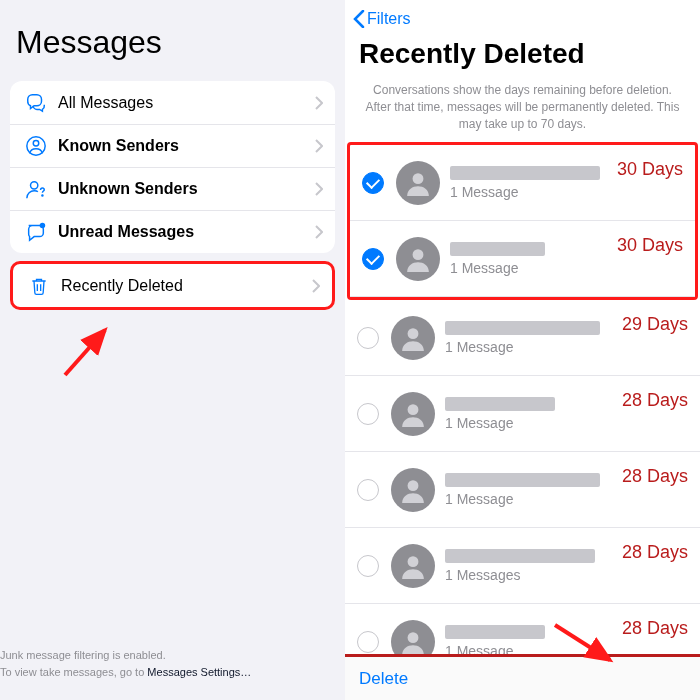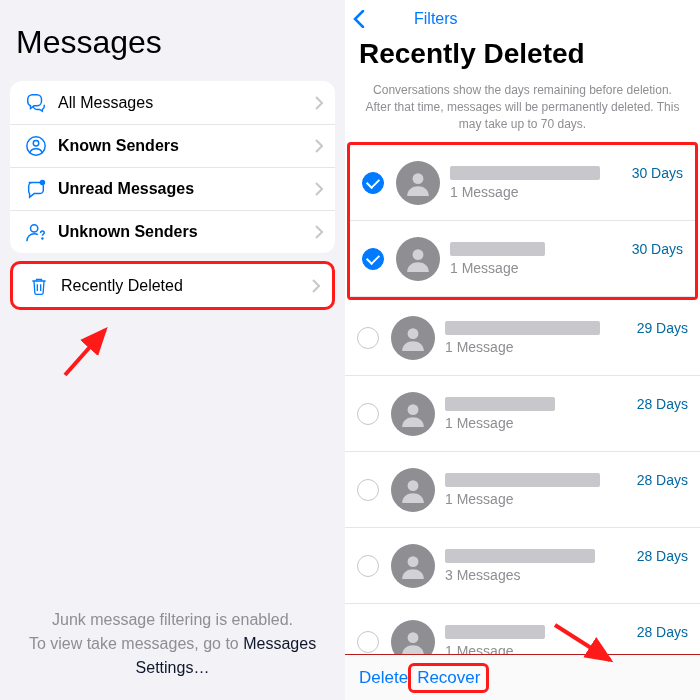--- a/index.html
+++ b/index.html
@@ -11,40 +11,40 @@
   
   .left-title { font-size: 32px; font-weight: 400; padding: 24px 16px 12px; }
   .group { background: #fff; margin: 8px 10px; border-radius: 12px; overflow: hidden; }
   .row { display: flex; align-items: center; height: 43px; padding: 0 12px; position: relative; }
   .row + .row { border-top: 1px solid #e5e5ea; font-weight: bold; }
   .row .icon { width: 28px; display:flex; align-items:center; justify-content:center; color:#007aff; }
   .row .label { flex: 1; font-size: 16px; color: #000; padding-left: 8px; }
   .row .chev { color: #c7c7cc; }
   .highlight-box { border: 3px solid #ff1a1a; border-radius: 10px; }
   .arrow-svg { position: absolute; left: 60px; top: 320px; width: 60px; height: 60px; pointer-events:none;}
-  .footer-left { position: absolute; bottom: 20px; left: 0; right: 0; text-align: center; font-size: 16px; color: #8e8e93; line-height: 1.5; }
+  .footer-left { position: absolute; bottom: 20px; left: 0; right: 0; text-align: left; font-size: 11px; color: #8e8e93; line-height: 1.5; }
   .footer-left .link { color: #0f172a; }
   
-  .back { display:flex; align-items:center; color:#007aff; font-size:16px; padding: 10px 8px 6px; gap: 47px; }
+  .back { display:flex; align-items:center; color:#007aff; font-size:16px; padding: 10px 8px 6px; }
   .back svg { margin-right:2px; }
   .right-title { font-size: 28px; font-weight: 700; padding: 4px 14px 8px; }
   .subtext { font-size: 12px; color: #8e8e93; text-align: center; padding: 4px 20px 10px; line-height:1.4; }
   .list { padding: 0; }
   .item { display:flex; align-items:center; padding: 8px 12px 8px 12px; border-bottom: 1px solid #e5e5ea; height: 76px; }
   .check { width: 22px; height: 22px; border-radius: 50%; border: 1.5px solid #c7c7cc; margin-right: 12px; display:flex; align-items:center; justify-content:center; flex-shrink:0;}
   .check.selected { background: #007aff; border-color:#007aff; }
   .check.selected::after { content:""; width:6px; height:10px; border:solid #fff; border-width:0 2px 2px 0; transform: rotate(45deg); margin-top:-2px;}
   .avatar { width: 44px; height:44px; border-radius:50%; background:#8e8e93; display:flex; align-items:center; justify-content:center; margin-right:10px; flex-shrink:0;}
   .avatar svg { width:26px; height:26px; fill:#d1d1d6; }
   .info { flex:1; display:flex; flex-direction:column; justify-content:flex-start; gap:4px;}
   .redact-name { background:#c7c7cc; height:14px; border-radius:2px; }
   .msg-count { font-size:14px; color:#8e8e93; }
-  .days { font-size:14px; color:#0369a1; align-self:flex-start; margin-top:12px; white-space:nowrap; }
+  .days { font-size:18px; color:#b91c1c; align-self:flex-start; margin-top:6px; white-space:nowrap; }
   .selected-group { border:3px solid #ff1a1a; border-radius:4px; margin:0 2px; }
-  .bottom-bar { position:absolute; bottom:0; left:0; right:0; height:46px; border-top:1px solid #b91c1c; display:flex; align-items:center; padding:0 14px; background:#fafafa; }
+  .bottom-bar { position:absolute; bottom:0; left:0; right:0; height:46px; border-top:3px solid #b91c1c; display:flex; align-items:center; justify-content:space-between; padding:0 14px; background:#fafafa; }
   .bottom-bar button { background:none; border:none; font-size:17px; color:#007aff; cursor:pointer; font-family:inherit; }
   .recover-wrap { border:3px solid #ff1a1a; border-radius:6px; padding:2px 6px; }
   .arrow-right { position:absolute; right:80px; bottom:30px; width:70px; height:50px; pointer-events:none;}
   svg { display:block; }
 </style>
 </head>
 <body>
 
 <div class="wrap">
 
@@ -77,41 +77,41 @@
         <span class="label">Known Senders</span>
         <span class="chev">
             <svg width="8" height="14" viewBox="0 0 8 14" fill="none" stroke="#c7c7cc" stroke-width="2">
               <path d="M1 1l6 6-6 6"></path>
             </svg>
           </span>
       </div>
       <div class="row">
         <span class="icon">
           <svg width="22" height="22" viewBox="0 0 24 24" fill="none" stroke="#007aff" stroke-width="1.6">
-              <path d="M4 5h12a4 4 0 014 4v4a4 4 0 01-4 4H10l-5 4v-4a4 4 0 01-1-3V9a4 4 0 014-4z"></path>
-              <circle cx="19" cy="5" r="3" fill="#007aff" stroke="none"></circle>
-            </svg>
-        </span>
-        <span class="label">Unread Messages</span>
-        <span class="chev">
-            <svg width="8" height="14" viewBox="0 0 8 14" fill="none" stroke="#c7c7cc" stroke-width="2">
-              <path d="M1 1l6 6-6 6"></path>
-            </svg>
-          </span>
-      </div>
-      <div class="row">
-        <span class="icon">
-          <svg width="22" height="22" viewBox="0 0 24 24" fill="none" stroke="#007aff" stroke-width="1.6">
               <circle cx="10" cy="8" r="4"></circle>
               <path d="M2 22c0-5 4-8 8-8 2 0 3 0 4 1"></path>
               <path d="M17 13c0-1 1-2 2-2s2 1 2 2-2 1-2 3"></path>
               <circle cx="19" cy="19" r="0.6" fill="#007aff"></circle>
             </svg>
         </span>
         <span class="label">Unknown Senders</span>
+        <span class="chev">
+            <svg width="8" height="14" viewBox="0 0 8 14" fill="none" stroke="#c7c7cc" stroke-width="2">
+              <path d="M1 1l6 6-6 6"></path>
+            </svg>
+          </span>
+      </div>
+      <div class="row">
+        <span class="icon">
+          <svg width="22" height="22" viewBox="0 0 24 24" fill="none" stroke="#007aff" stroke-width="1.6">
+              <path d="M4 5h12a4 4 0 014 4v4a4 4 0 01-4 4H10l-5 4v-4a4 4 0 01-1-3V9a4 4 0 014-4z"></path>
+              <circle cx="19" cy="5" r="3" fill="#007aff" stroke="none"></circle>
+            </svg>
+        </span>
+        <span class="label">Unread Messages</span>
         <span class="chev">
             <svg width="8" height="14" viewBox="0 0 8 14" fill="none" stroke="#c7c7cc" stroke-width="2">
               <path d="M1 1l6 6-6 6"></path>
             </svg>
           </span>
       </div>
     </div>
 
     <div class="group highlight-box">
       <div class="row">
@@ -233,21 +233,21 @@
           <div class="item">
     <div class="check "></div>
     <div class="avatar">
       <svg viewBox="0 0 24 24">
                 <circle cx="12" cy="8" r="5"></circle>
                 <path d="M2 24c0-6 5-9 10-9s10 3 10 9z"></path>
               </svg>
     </div>
     <div class="info">
       <div class="redact-name" style="width:150px"></div>
-      <div class="msg-count">3 Messages</div>
+      <div class="msg-count">1 Messages</div>
     </div>
     <div class="days">28 Days</div>
           </div>
           <div class="item">
     <div class="check "></div>
     <div class="avatar">
       <svg viewBox="0 0 24 24">
                 <circle cx="12" cy="8" r="5"></circle>
                 <path d="M2 24c0-6 5-9 10-9s10 3 10 9z"></path>
               </svg>
@@ -256,23 +256,20 @@
       <div class="redact-name" style="width:100px"></div>
       <div class="msg-count">1 Message</div>
     </div>
     <div class="days">28 Days</div>
           </div>
         </div>
     </div>
 
     <div class="bottom-bar">
       <button>Delete</button>
-      <span class="recover-wrap">
-        <button>Recover</button>
-      </span>
     </div>
 
     <svg class="arrow-right" viewBox="0 0 70 50">
       <defs>
           <marker id="ah2" markerWidth="8" markerHeight="8" refX="6" refY="3" orient="auto">
             <path d="M0,0 L7,3 L0,6 Z" fill="#ff1a1a"></path>
           </marker>
         </defs>
       <path d="M5 5 L60 40" stroke="#ff1a1a" stroke-width="4" fill="none" marker-end="url(#ah2)"></path>
     </svg>

